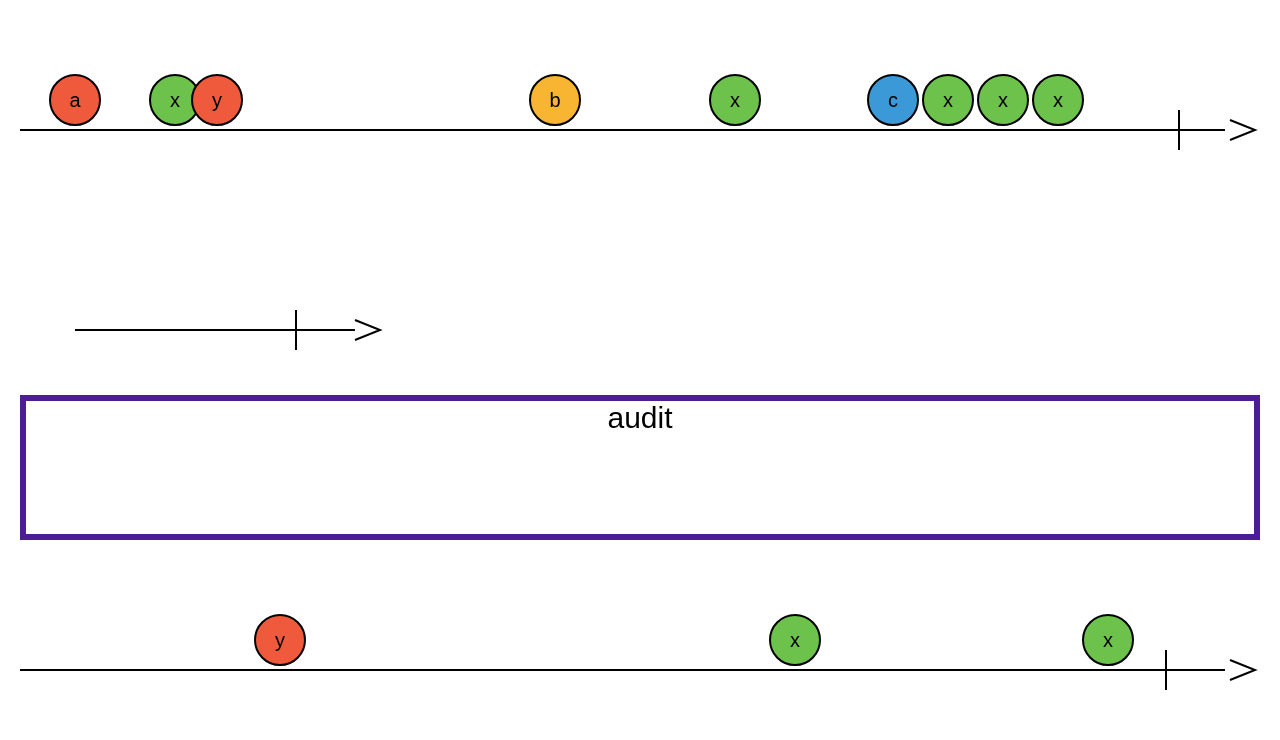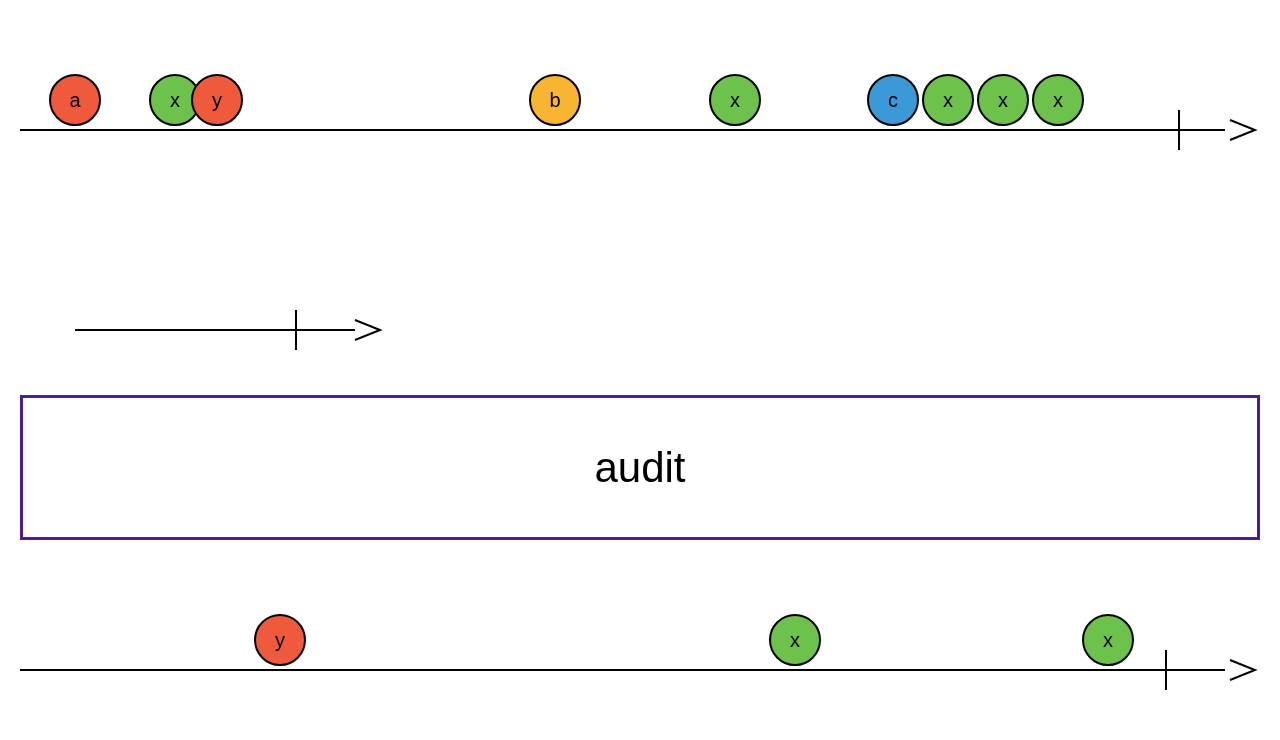--- a/index.html
+++ b/index.html
@@ -45,25 +45,24 @@
       transform: translate(-50%, -50%);
       display: flex;
       align-items: center;
       justify-content: center;
       font-size: 20px;
     }
     .operator-box {
       position: absolute;
       left: 20px;
       right: 20px;
-      border: 3px solid #4c1d95;
+      border: 6px solid #4c1d95;
       display: flex;
-      align-items: center;
       justify-content: center;
-      font-size: 42px;
+      font-size: 30px;
       background: #fff;
     }
     .short-timeline {
       position: absolute;
     }
   </style>
 </head>
 <body>
 
 <div class="timeline" style="top:100px; height:60px;">

